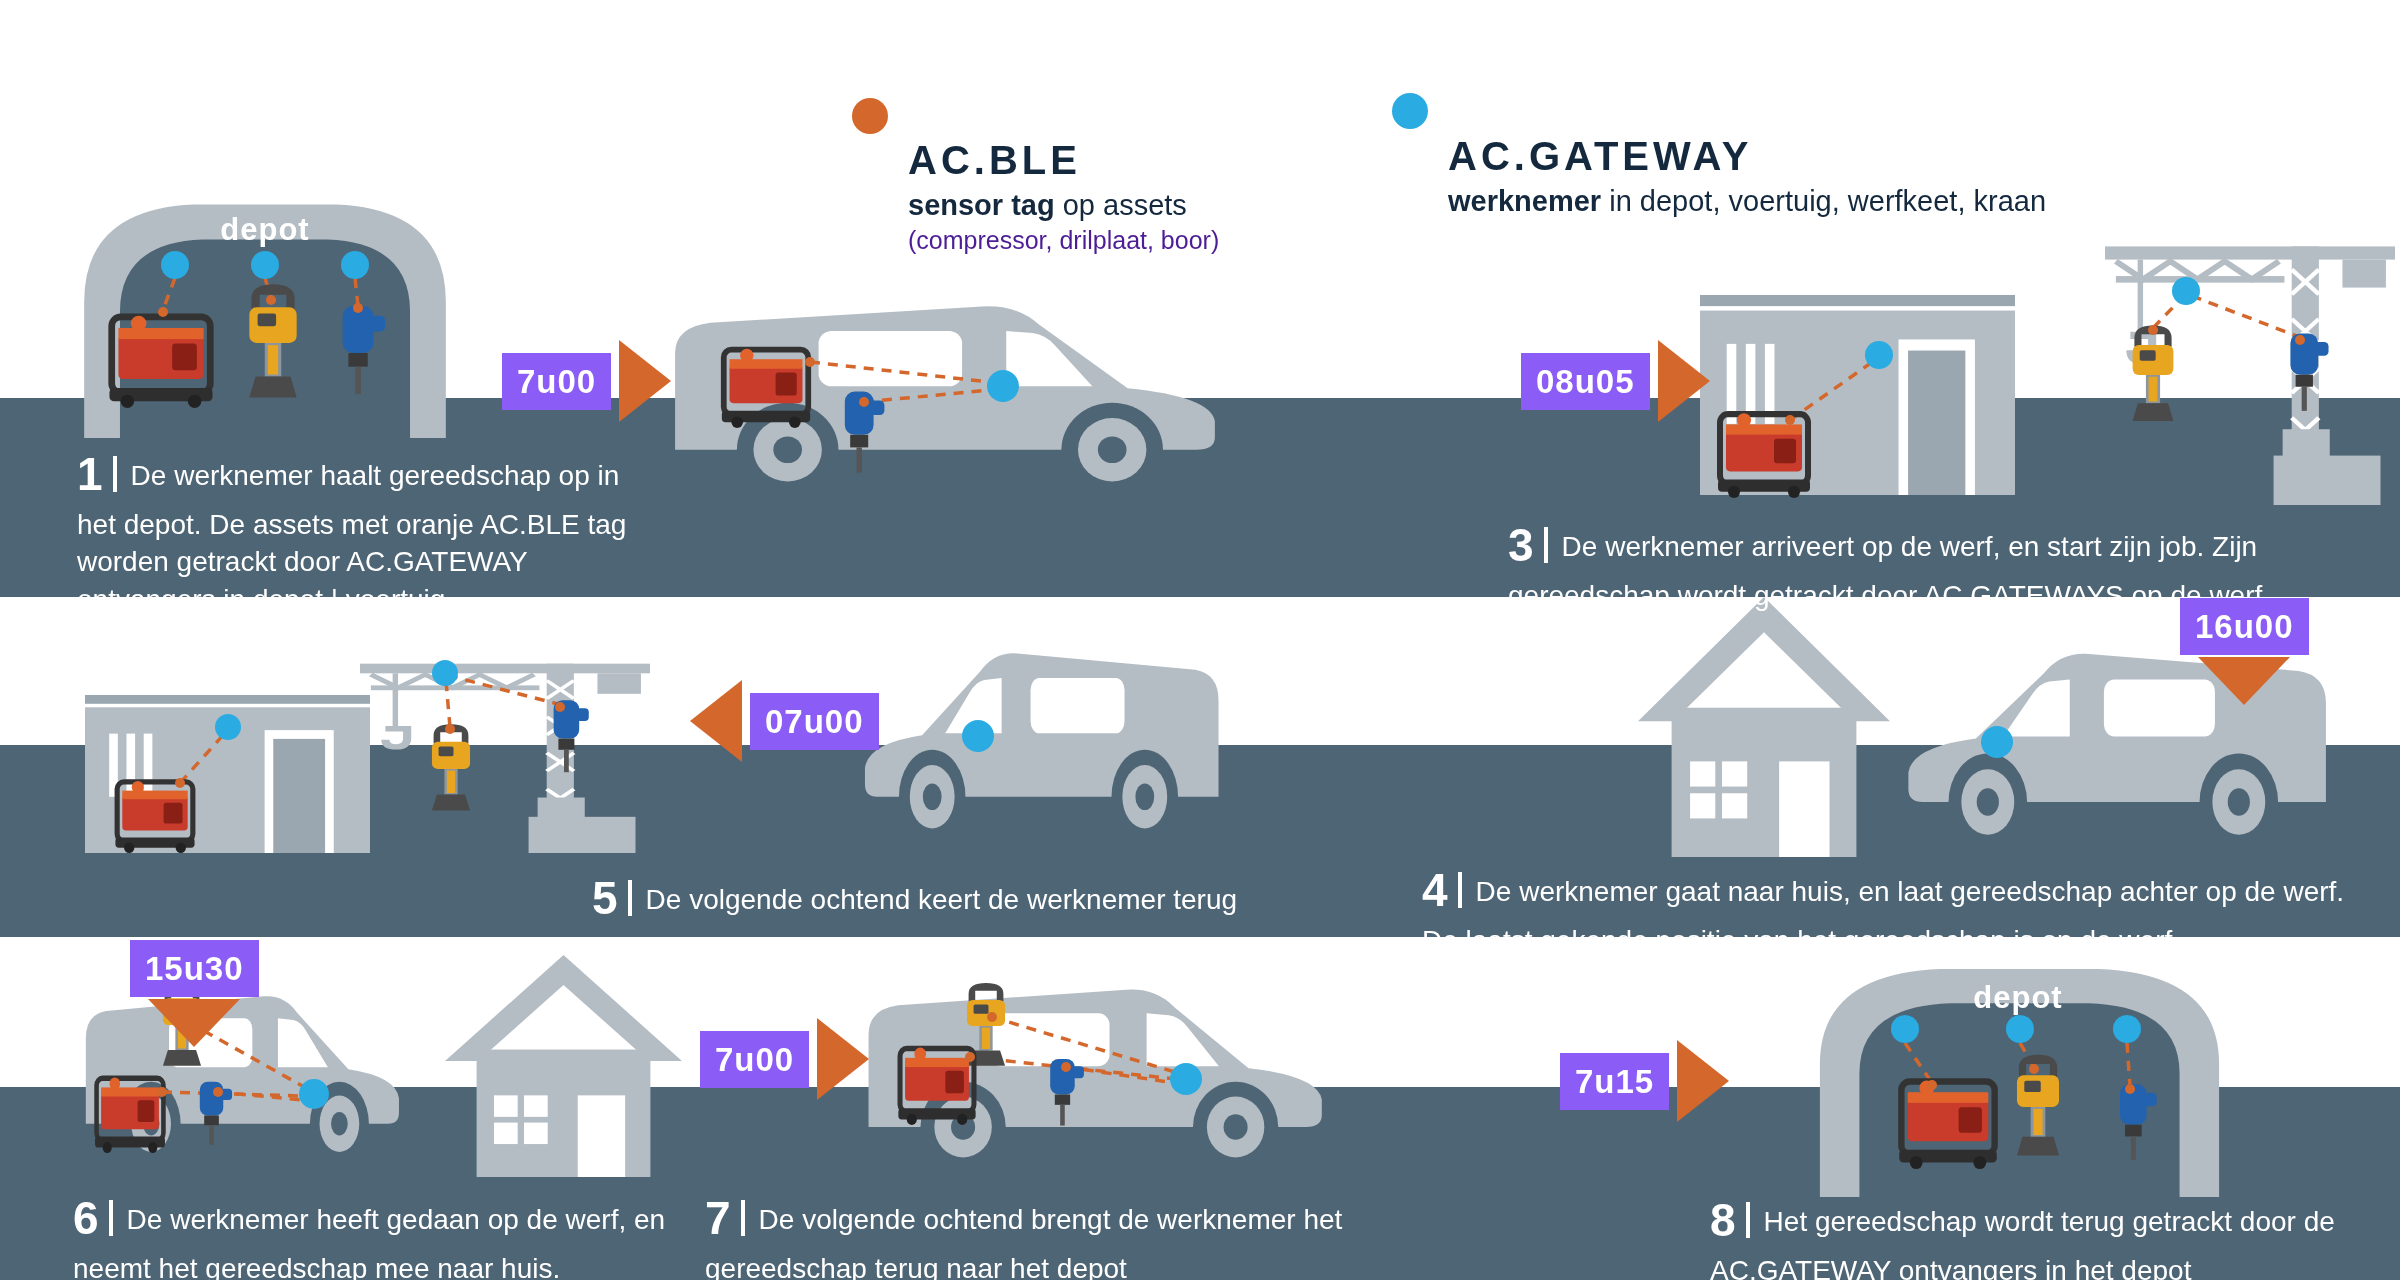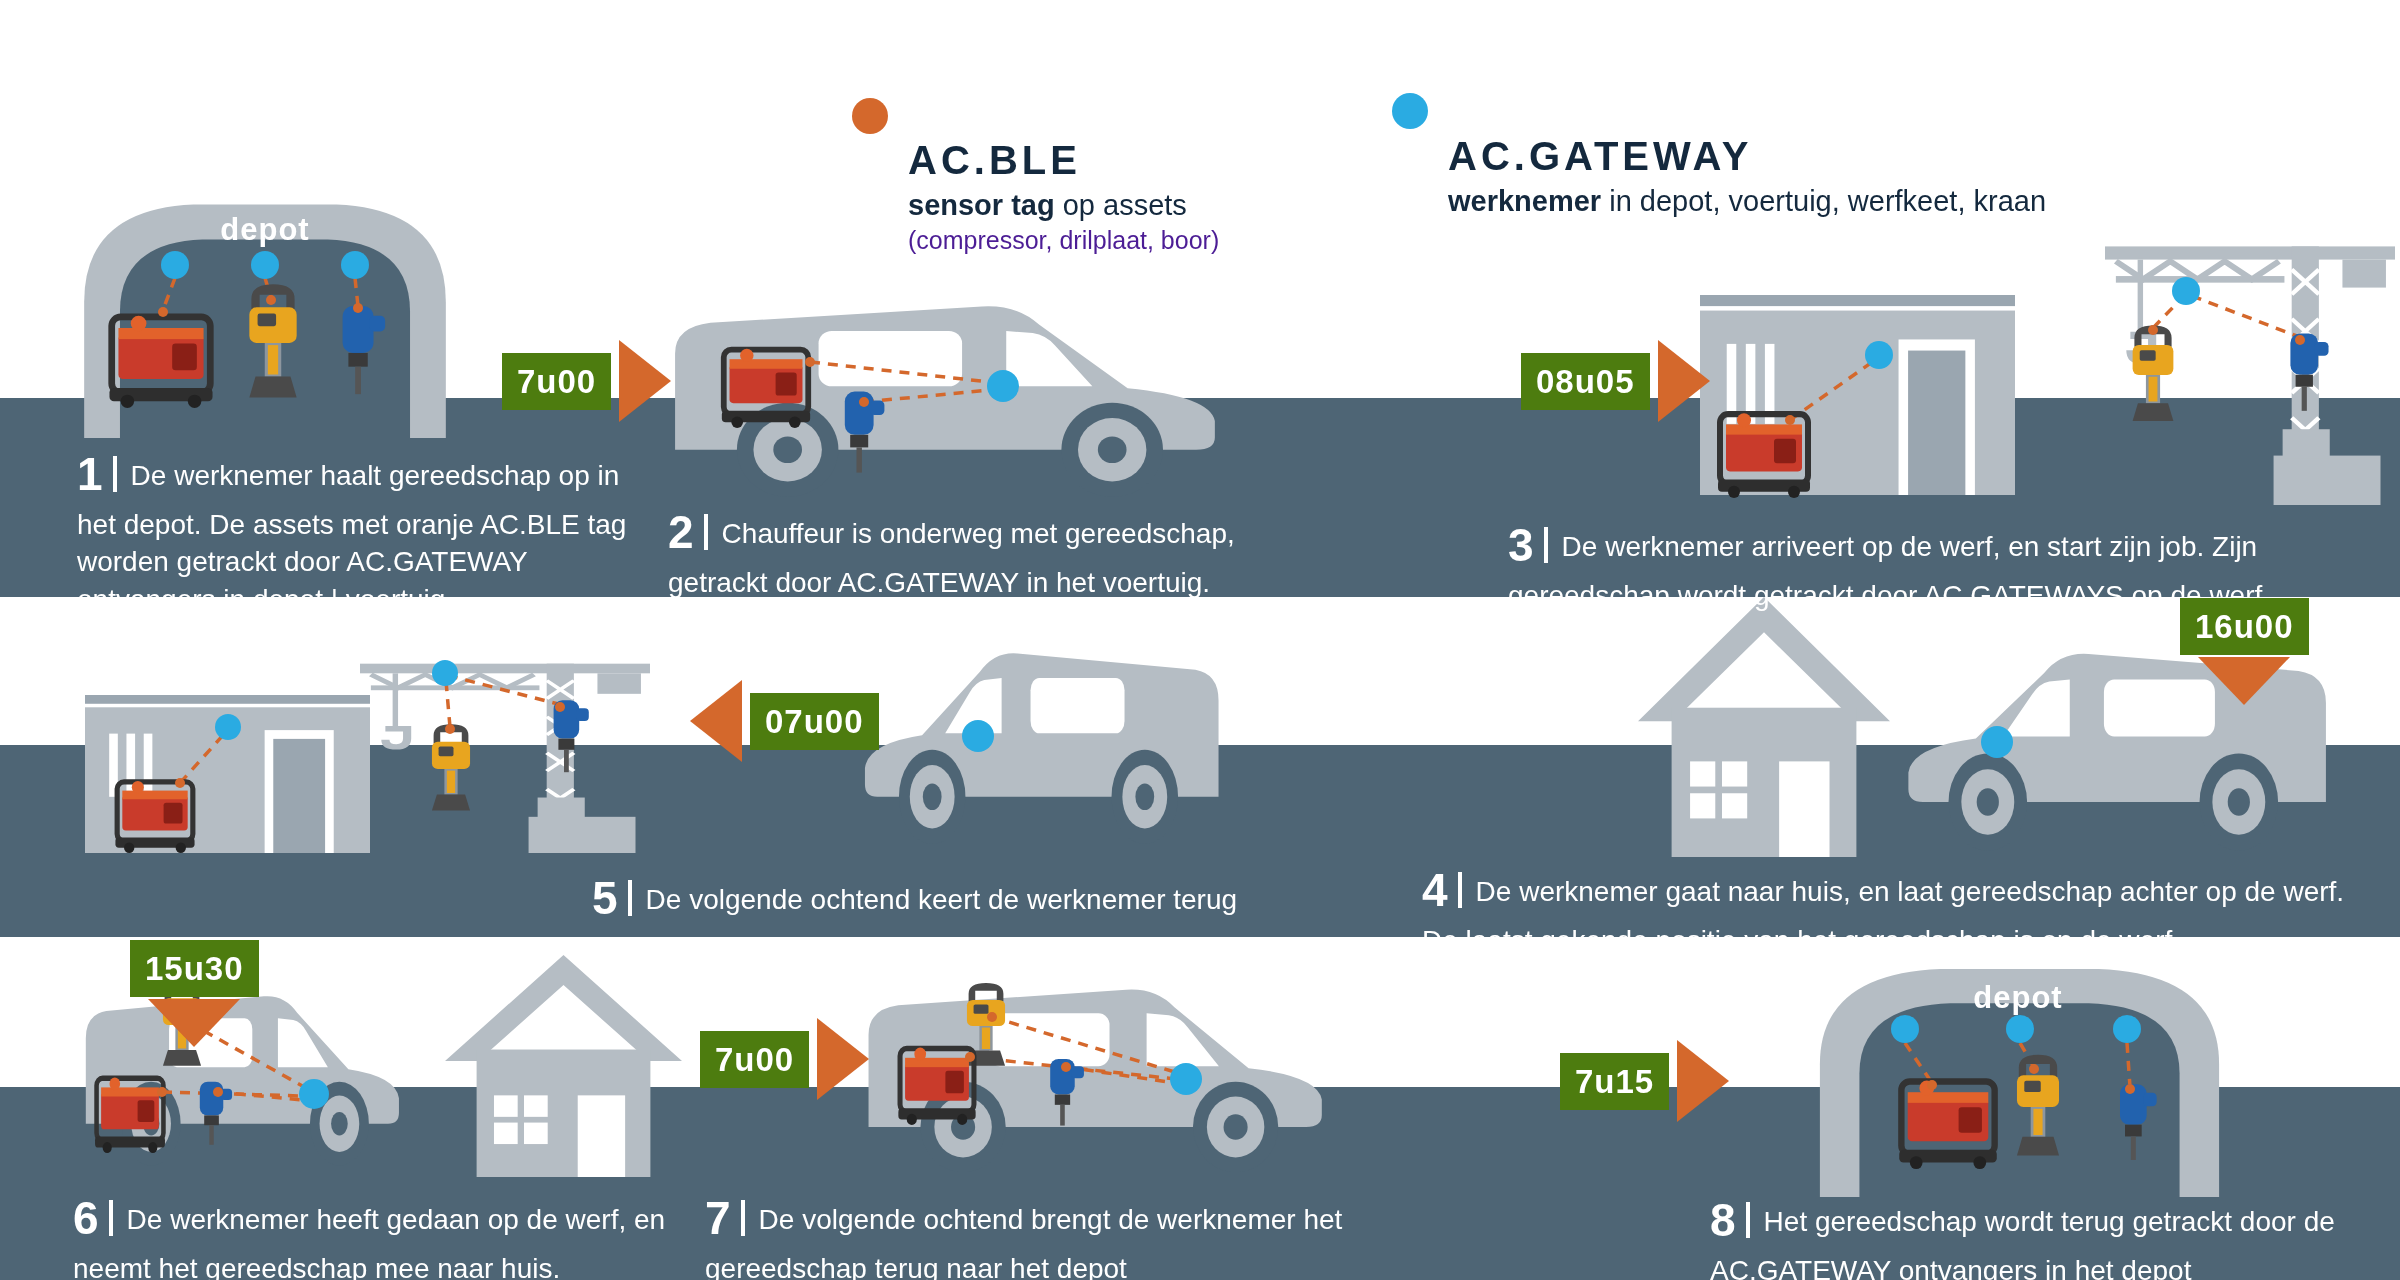--- a/index.html
+++ b/index.html
@@ -22,21 +22,21 @@
 
   
   .step { position:absolute; color:#fff; font-size:28px; line-height:1.34; z-index:6;margin-top:12px; }
   .snum { font-size:46px; font-weight:bold; vertical-align:-5px; margin-right:10px; }
   .sbar { display:inline-block; width:4px; height:36px; background:#fff;
           margin-right:14px; vertical-align:-7px; }
 
   
   .time { position:absolute; display:flex; align-items:center; z-index:7; }
   .time.down { flex-direction:column; align-items:center; }
-  .tbox { background:#4d7c0f; color:#fff; font-weight:bold; font-size:33px;
+  .tbox { background:#8b5cf6; color:#fff; font-weight:bold; font-size:33px;
           line-height:1; padding:12px 15px; letter-spacing:1px; }
   .tri-r { width:0; height:0; border-top:41px solid transparent;
            border-bottom:41px solid transparent; border-left:52px solid #d4682c; margin-left:8px; }
   .tri-l { width:0; height:0; border-top:41px solid transparent;
            border-bottom:41px solid transparent; border-right:52px solid #d4682c; margin-right:8px; }
   .tri-d { width:0; height:0; border-left:46px solid transparent;
            border-right:46px solid transparent; border-top:48px solid #d4682c; margin-top:2px; }
 
   .scene { position:absolute; overflow:visible; z-index:4; }
   .depot-label { position:absolute; color:#fff; font-weight:bold; font-size:31px;
@@ -301,23 +301,20 @@
 
   <div class="time" style="left:1560px;top:1040px">
     <div class="tbox">7u15</div>
     <div class="tri-r"></div>
   </div>
 
   <div class="step" style="left:77px;top:432px;width:560px">
     <span class="snum">1</span><span class="sbar"></span><span class="stxt">De werknemer haalt gereedschap op in het depot. De assets met oranje AC.BLE tag worden getrackt door AC.GATEWAY ontvangers in depot | voertuig</span>
   </div>
 
-  <div class="step" style="left:668px;top:490px;width:640px">
-    <span class="snum">2</span><span class="sbar"></span><span class="stxt">Chauffeur is onderweg met gereedschap, getrackt door AC.GATEWAY in het voertuig.</span>
-  </div>
 
   <div class="step" style="left:1508px;top:503px;width:890px">
     <span class="snum">3</span><span class="sbar"></span><span class="stxt">De werknemer arriveert op de werf, en start zijn job. Zijn gereedschap wordt getrackt door AC.GATEWAYS op de werf.</span>
   </div>
 
   <div class="step" style="left:592px;top:856px;width:650px">
     <span class="snum">5</span><span class="sbar"></span><span class="stxt">De volgende ochtend keert de werknemer terug naar de werf en start zijn job</span>
   </div>
 
   <div class="step" style="left:1422px;top:848px;width:960px">

